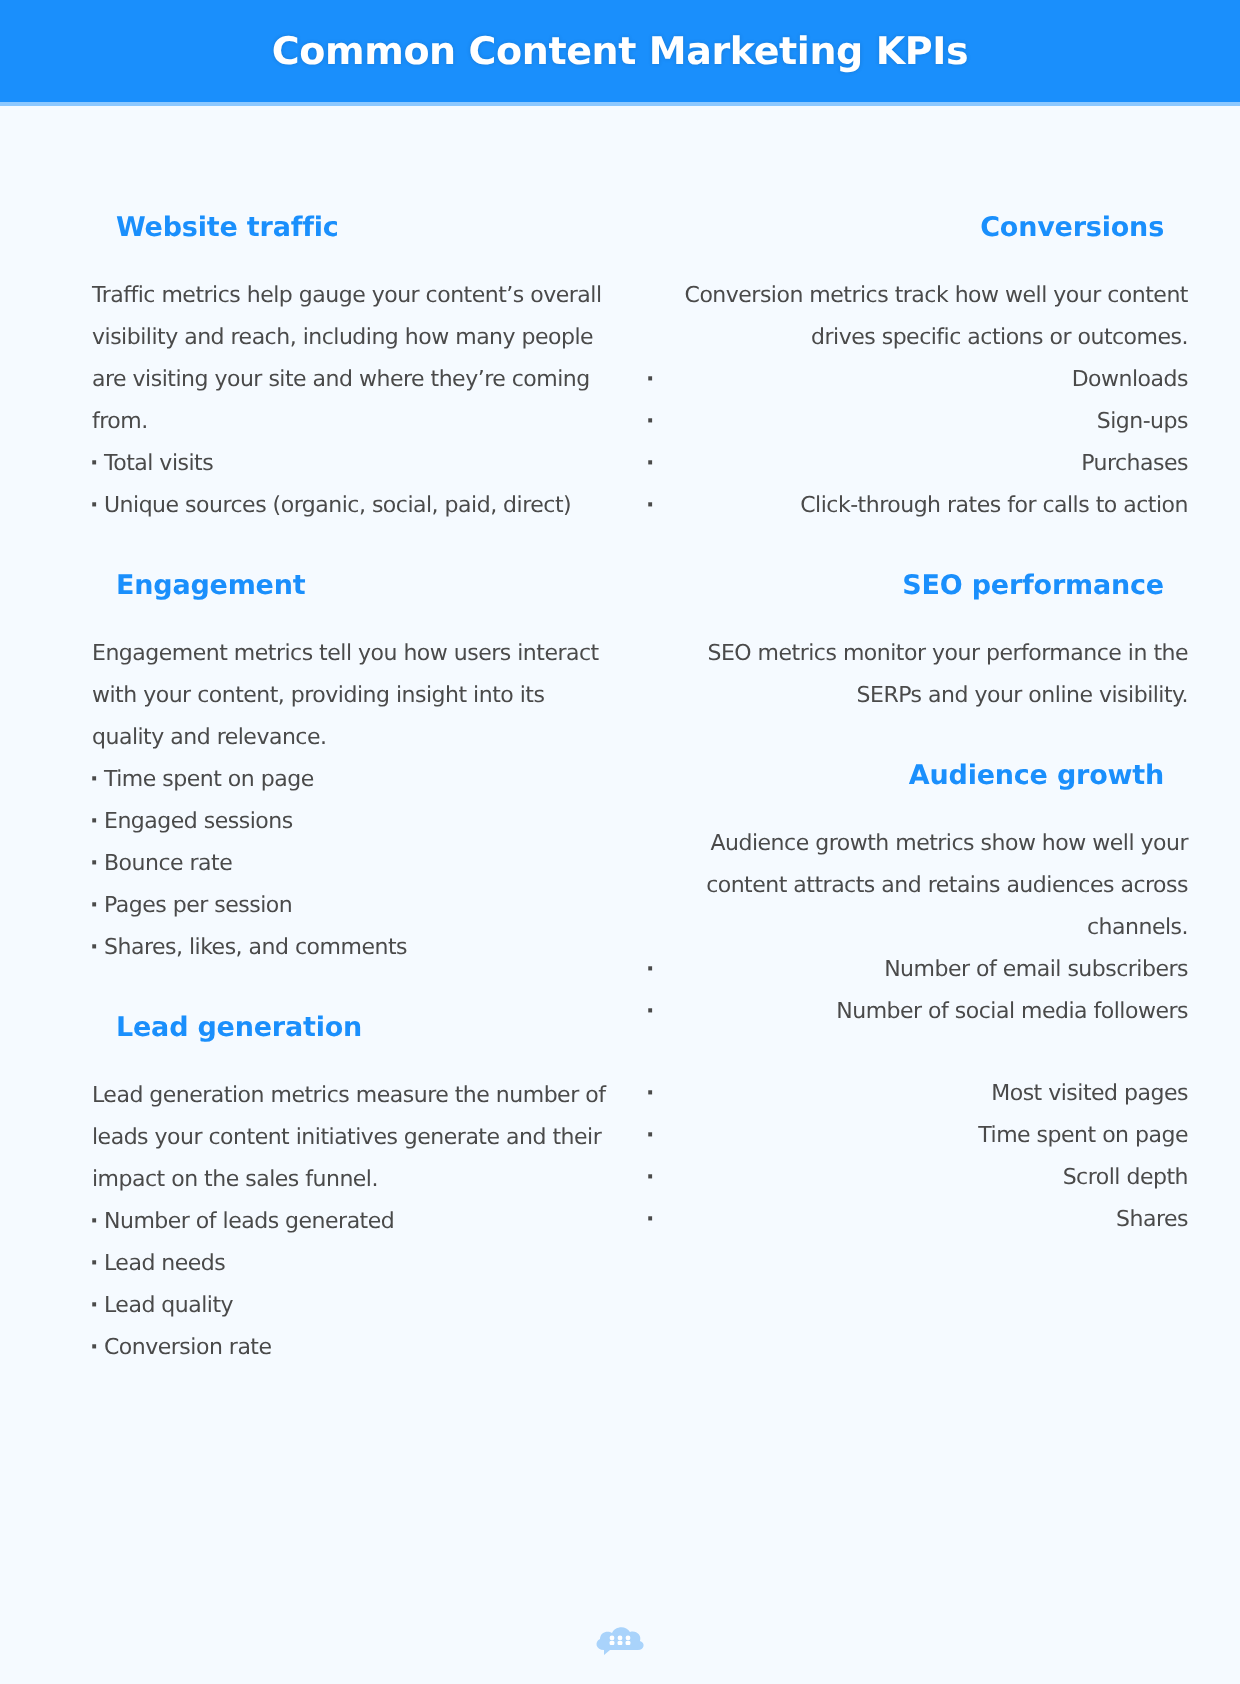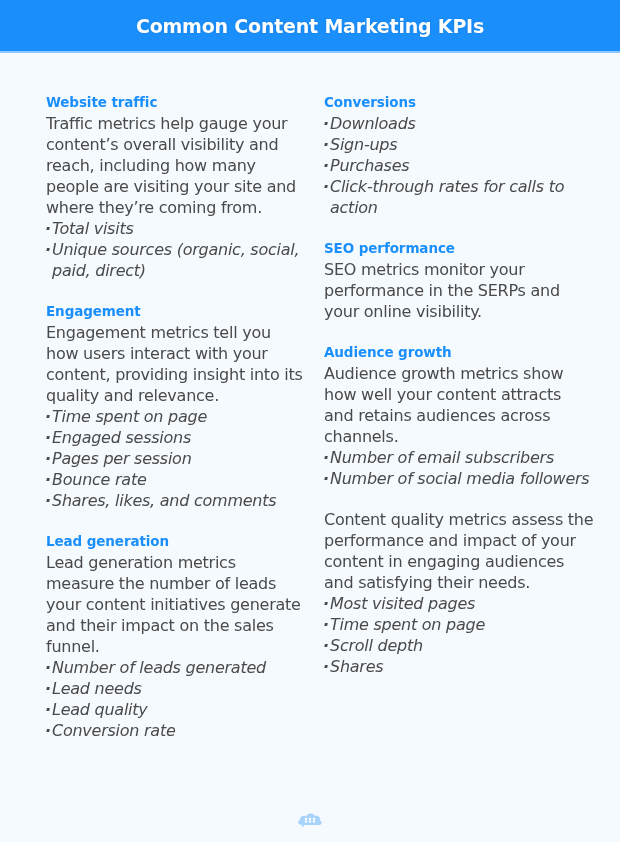--- a/index.html
+++ b/index.html
@@ -15,32 +15,32 @@
       display: flex; align-items: center; justify-content: center;
     }
     .header h1 {
       margin: 0; color: #fff; font-size: 19px; font-weight: bold;
       font-family: "DejaVu Sans", sans-serif; letter-spacing: -0.2px;
       text-shadow: 0 0 2px rgba(0,0,0,0.15);
     }
     .columns { position: absolute; top: 92px; left: 0; width: 620px; }
     .col { position: absolute; top: 0; }
     .col.left { left: 46px; width: 260px; }
-    .col.right { left: 324px; width: 270px; }
+    .col.right { left: 324px; width: 270px; text-align: right; }
     .section { margin-bottom: 20px; }
     .section h2 {
-      margin: 0; color: #1a8ffc; font-size: 13.5px; font-weight: bold;
+      margin: 12px; color: #1a8ffc; font-size: 13.5px; font-weight: bold;
       line-height: 21px; letter-spacing: -0.1px;
     }
     .section p, .section li {
-      margin: 0; color: #4a4a4a; font-size: 16px; line-height: 21px;
+      margin: 0; color: #4a4a4a; font-size: 11px; line-height: 21px;
       letter-spacing: -0.25px;
     }
     .section ul { list-style: none; margin: 0; padding: 0; }
-    .section li { position: relative; padding-left: 6px; font-style: italic; }
+    .section li { position: relative; padding-left: 6px; }
     .section li::before {
       content: "\00B7"; position: absolute; left: -1px; top: 0;
       font-weight: bold; color: #4a4a4a;
     }
     .logo { position: absolute; left: 296px; top: 810px; width: 28px; height: 18px; }
   </style>
 </head>
 <body>
 
 <div class="header">
@@ -56,61 +56,61 @@
         <li>Total visits</li>
         <li>Unique sources (organic, social, paid, direct)</li>
       </ul>
     </div>
     <div class="section">
       <h2>Engagement</h2>
       <p>Engagement metrics tell you how users interact with your content, providing insight into its quality and relevance.</p>
       <ul>
         <li>Time spent on page</li>
         <li>Engaged sessions</li>
+        <li>Bounce rate</li>
         <li>Pages per session</li>
-        <li>Bounce rate</li>
         <li>Shares, likes, and comments</li>
       </ul>
     </div>
     <div class="section">
       <h2>Lead generation</h2>
       <p>Lead generation metrics measure the number of leads your content initiatives generate and their impact on the sales funnel.</p>
       <ul>
         <li>Number of leads generated</li>
         <li>Lead needs</li>
         <li>Lead quality</li>
         <li>Conversion rate</li>
       </ul>
     </div>
   </div>
 
   <div class="col right">
     <div class="section">
       <h2>Conversions</h2>
+      <p>Conversion metrics track how well your content drives specific actions or outcomes.</p>
       <ul>
         <li>Downloads</li>
         <li>Sign-ups</li>
         <li>Purchases</li>
         <li>Click-through rates for calls to action</li>
       </ul>
     </div>
     <div class="section">
       <h2>SEO performance</h2>
       <p>SEO metrics monitor your performance in the SERPs and your online visibility.</p>
     </div>
     <div class="section">
       <h2>Audience growth</h2>
       <p>Audience growth metrics show how well your content attracts and retains audiences across channels.</p>
       <ul>
         <li>Number of email subscribers</li>
         <li>Number of social media followers</li>
       </ul>
     </div>
     <div class="section">
-      <p>Content quality metrics assess the performance and impact of your content in engaging audiences and satisfying their needs.</p>
       <ul>
         <li>Most visited pages</li>
         <li>Time spent on page</li>
         <li>Scroll depth</li>
         <li>Shares</li>
       </ul>
     </div>
   </div>
 </div>
 

